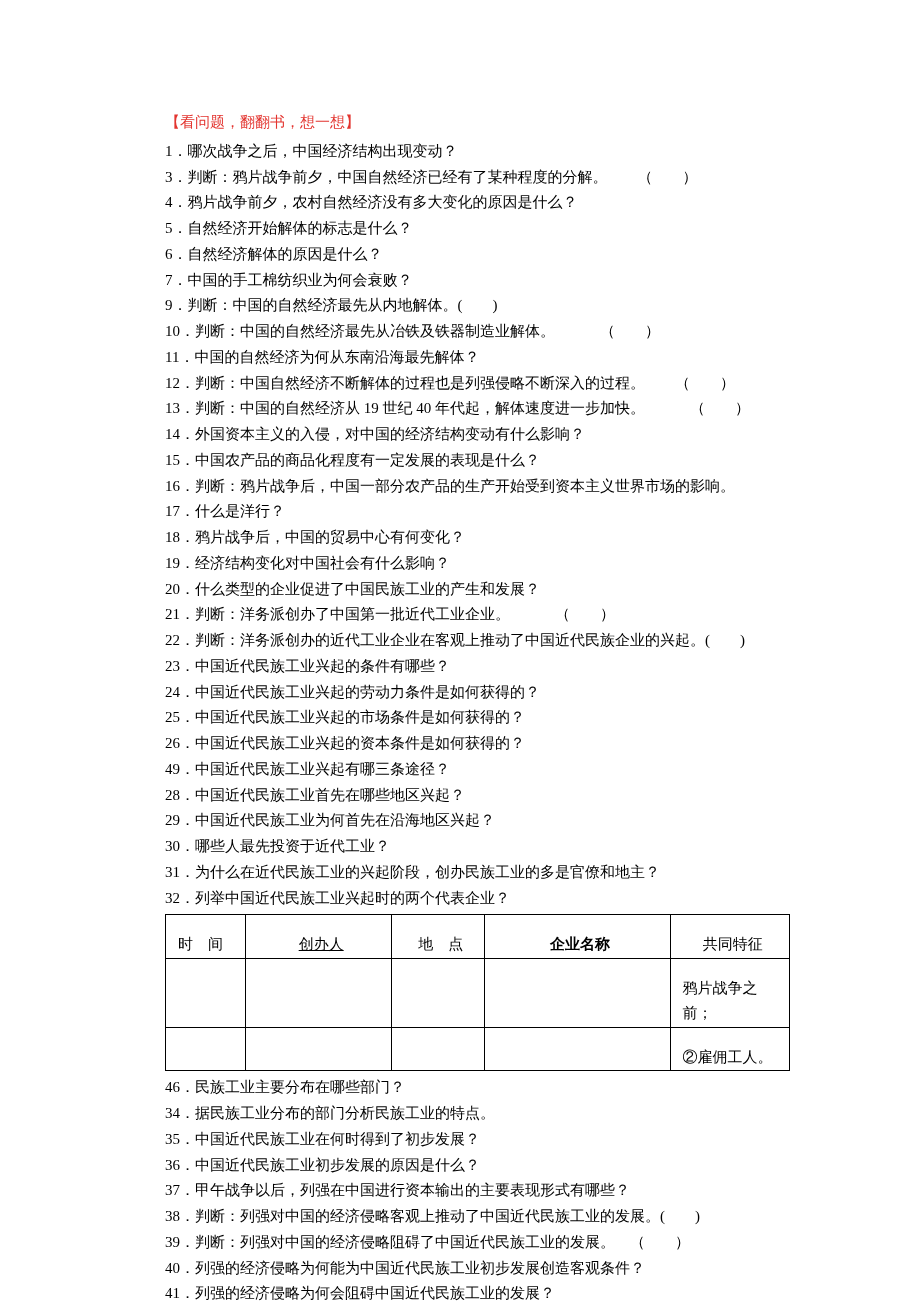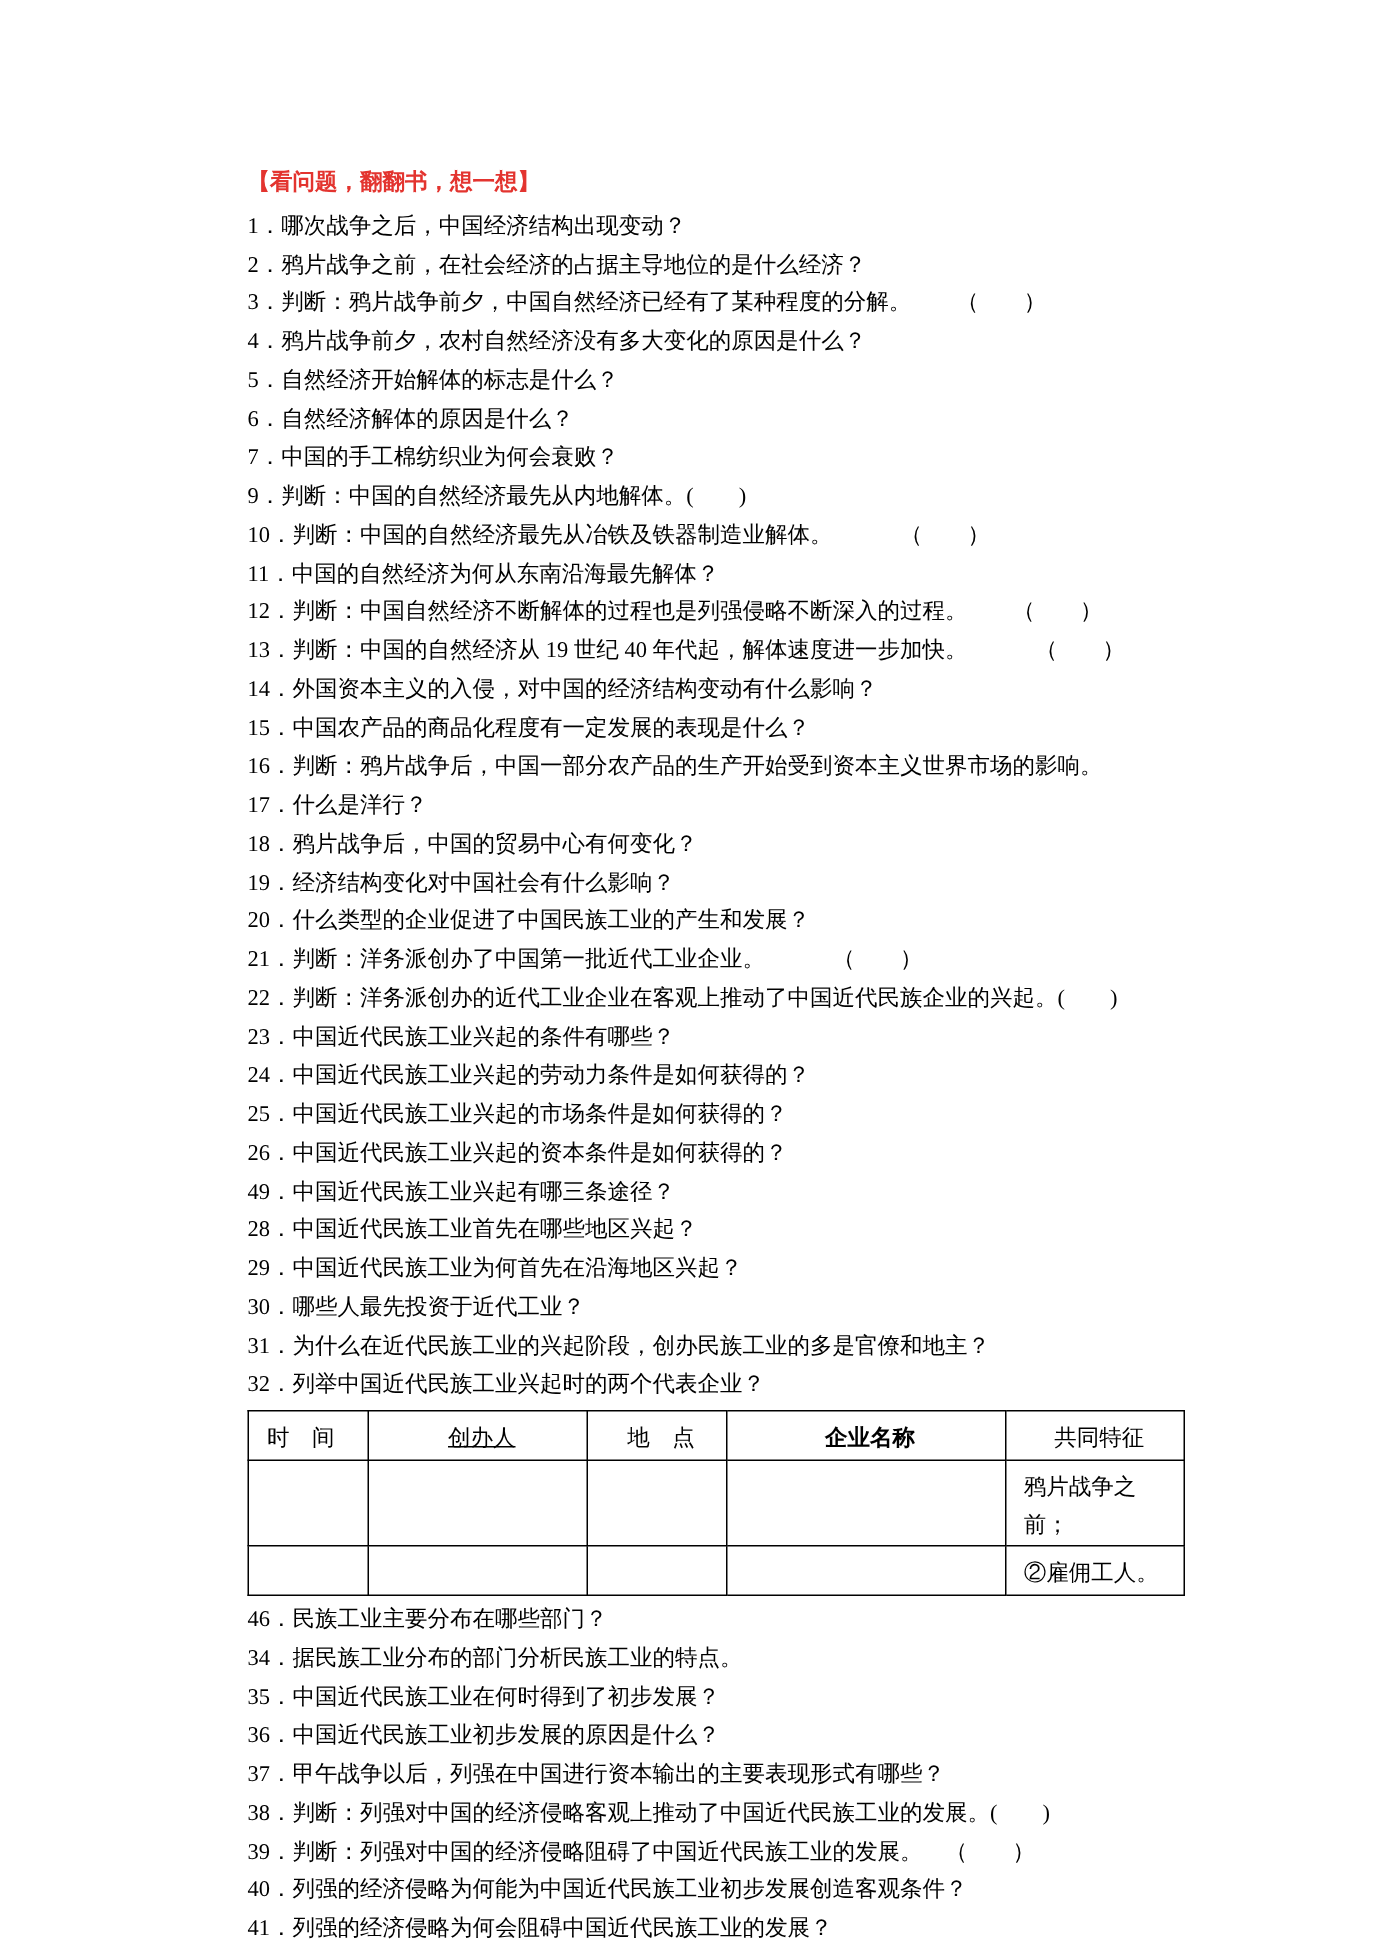--- a/index.html
+++ b/index.html
@@ -11,54 +11,53 @@
       background: #fff;
       font-family: "SimSun", "宋体", serif;
       font-size: 15px;
       line-height: 1.65;
       color: #000;
       padding: 110px 130px 150px 165px;
       width: 920px;
     }
     .section-title {
       color: #e3342f;
-      font-weight: bold;
+      font-weight: normal;
       margin-bottom: 4px;
     }
     .question {
       margin-bottom: 1px;
     }
     table {
       border-collapse: collapse;
       width: 100%;
       margin: 4px 0 4px 0;
       font-size: 15px;
     }
     td, th {
       border: 1px solid #000;
-      padding: 6px 6px 1px 12px;
+      padding: 17px 6px 1px 12px;
       text-align: left;
       vertical-align: middle;
       height: 24px;
       font-weight: normal;
     }
     .col-time { width: 12%; }
     .col-founder { width: 22%; text-align: center; text-decoration: underline; }
     .col-place { width: 14%; text-align: center; }
     .col-name { width: 28%; text-align: center; font-weight: bold; }
     .col-feature { width: 18%; text-align: center; }
   </style>
 </head>
 <body>
 
 <div class="section-title">【看问题，翻翻书，想一想】</div>
 
 <div>
   <div class="question">1．哪次战争之后，中国经济结构出现变动？</div>
-  <div class="question">2．鸦片战争之前，在社会经济的占据主导地位的是什么经济？</div>
   <div class="question">3．判断：鸦片战争前夕，中国自然经济已经有了某种程度的分解。　　（　　）</div>
   <div class="question">4．鸦片战争前夕，农村自然经济没有多大变化的原因是什么？</div>
   <div class="question">5．自然经济开始解体的标志是什么？</div>
   <div class="question">6．自然经济解体的原因是什么？</div>
   <div class="question">7．中国的手工棉纺织业为何会衰败？</div>
   <div class="question">9．判断：中国的自然经济最先从内地解体。(　　)</div>
   <div class="question">10．判断：中国的自然经济最先从冶铁及铁器制造业解体。　　　（　　）</div>
   <div class="question">11．中国的自然经济为何从东南沿海最先解体？</div>
   <div class="question">12．判断：中国自然经济不断解体的过程也是列强侵略不断深入的过程。　　（　　）</div>
   <div class="question">13．判断：中国的自然经济从 19 世纪 40 年代起，解体速度进一步加快。　　　（　　）</div>

